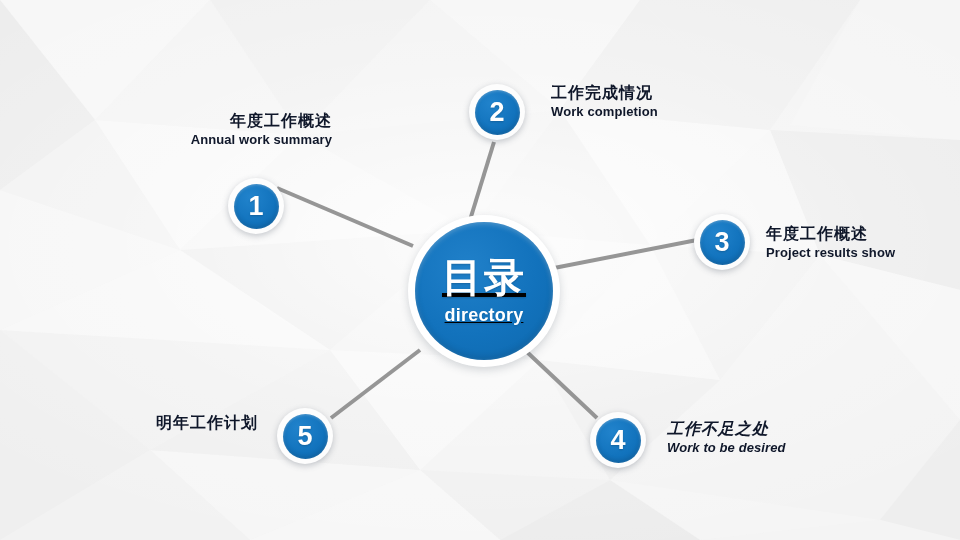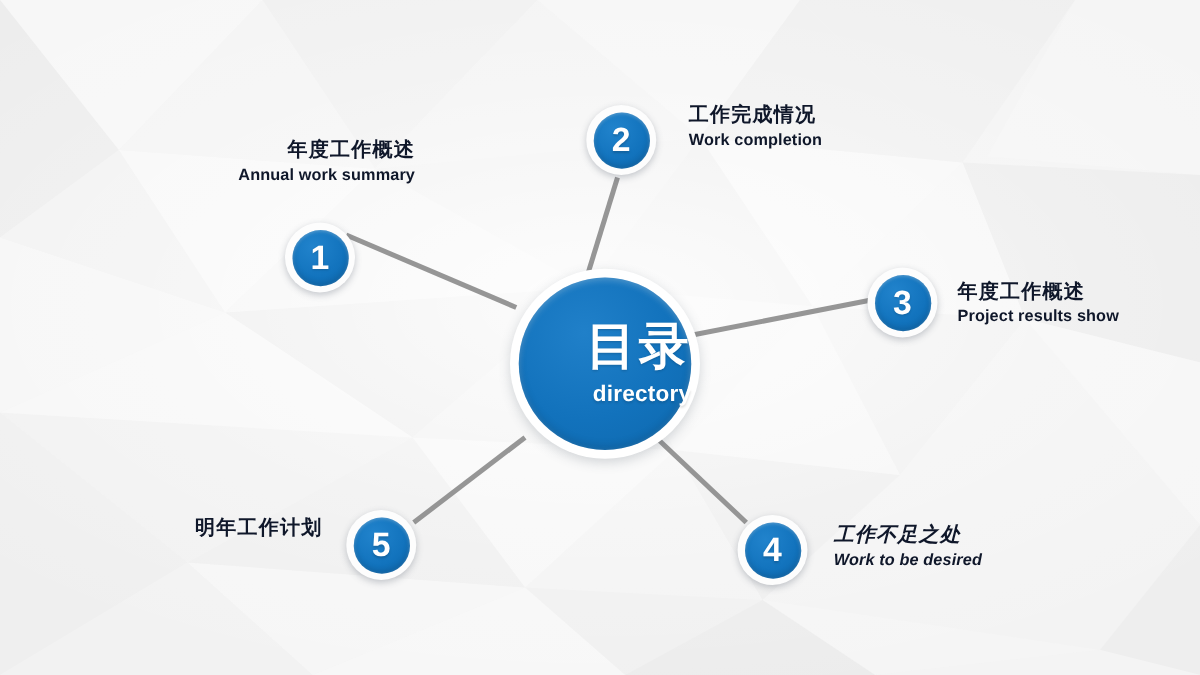--- a/index.html
+++ b/index.html
@@ -47,24 +47,25 @@
     align-items: center;
     justify-content: center;
   }
   .hub-inner {
     width: 138px;
     height: 138px;
     border-radius: 50%;
     background: radial-gradient(circle at 38% 32%, #2080c9 0%, #1272bc 55%, #0e68ad 100%);
     display: flex;
     flex-direction: column;
-    align-items: flex-end;
+    align-items: center;
     justify-content: center;
     box-shadow: inset 0 2px 5px rgba(255,255,255,0.25),
                 inset 0 -3px 7px rgba(0,0,0,0.12);
+    text-decoration: underline;
   }
   .hub-cn {
     color: #ffffff;
     font-size: 40px;
     font-weight: bold;
     letter-spacing: 2px;
     line-height: 1.05;
     text-shadow: 0 1px 2px rgba(0,0,0,0.18);
   }
   .hub-en {

